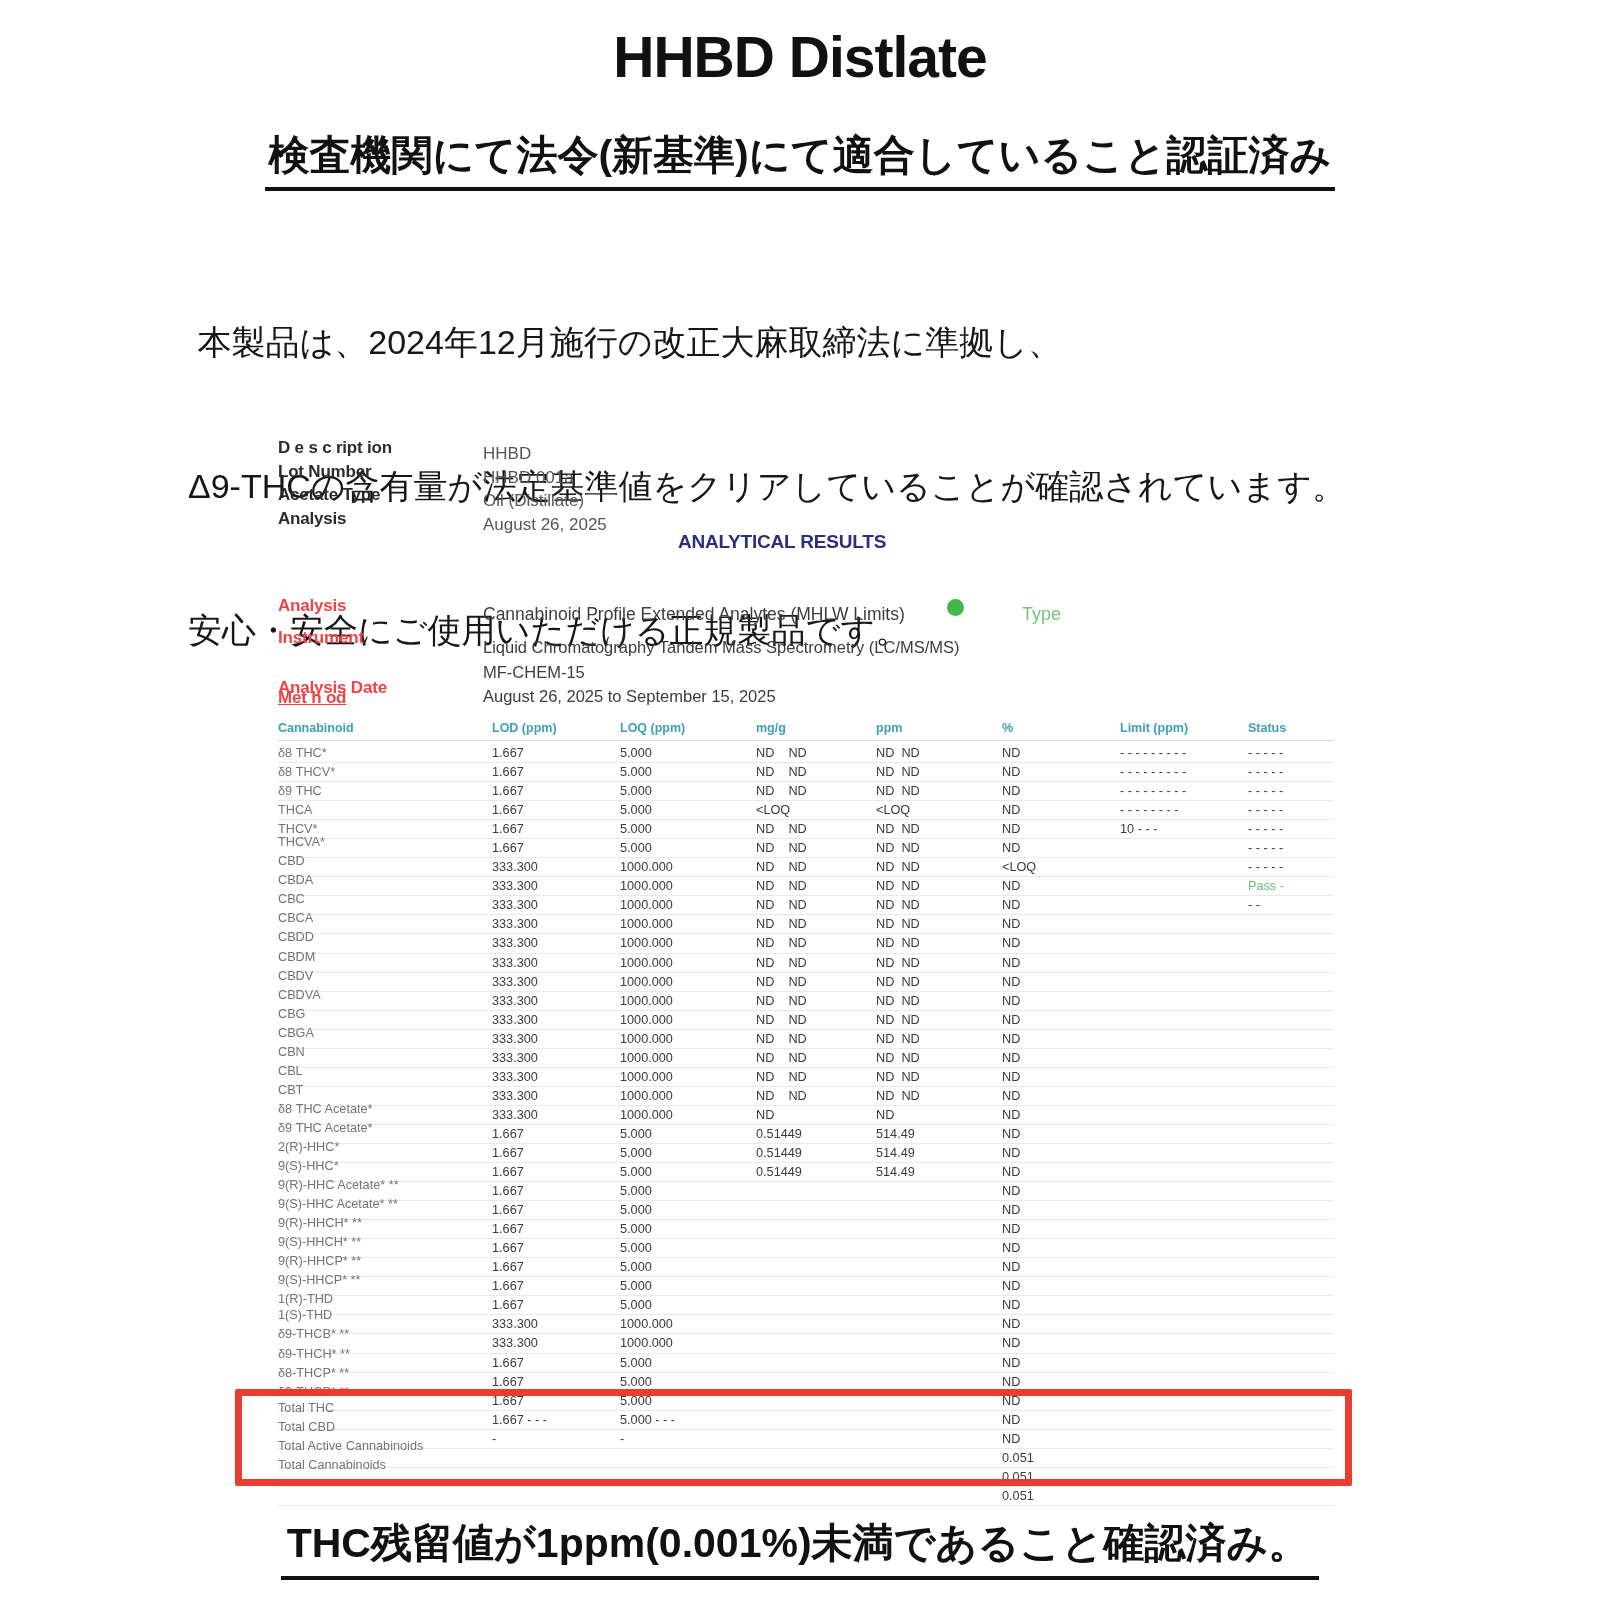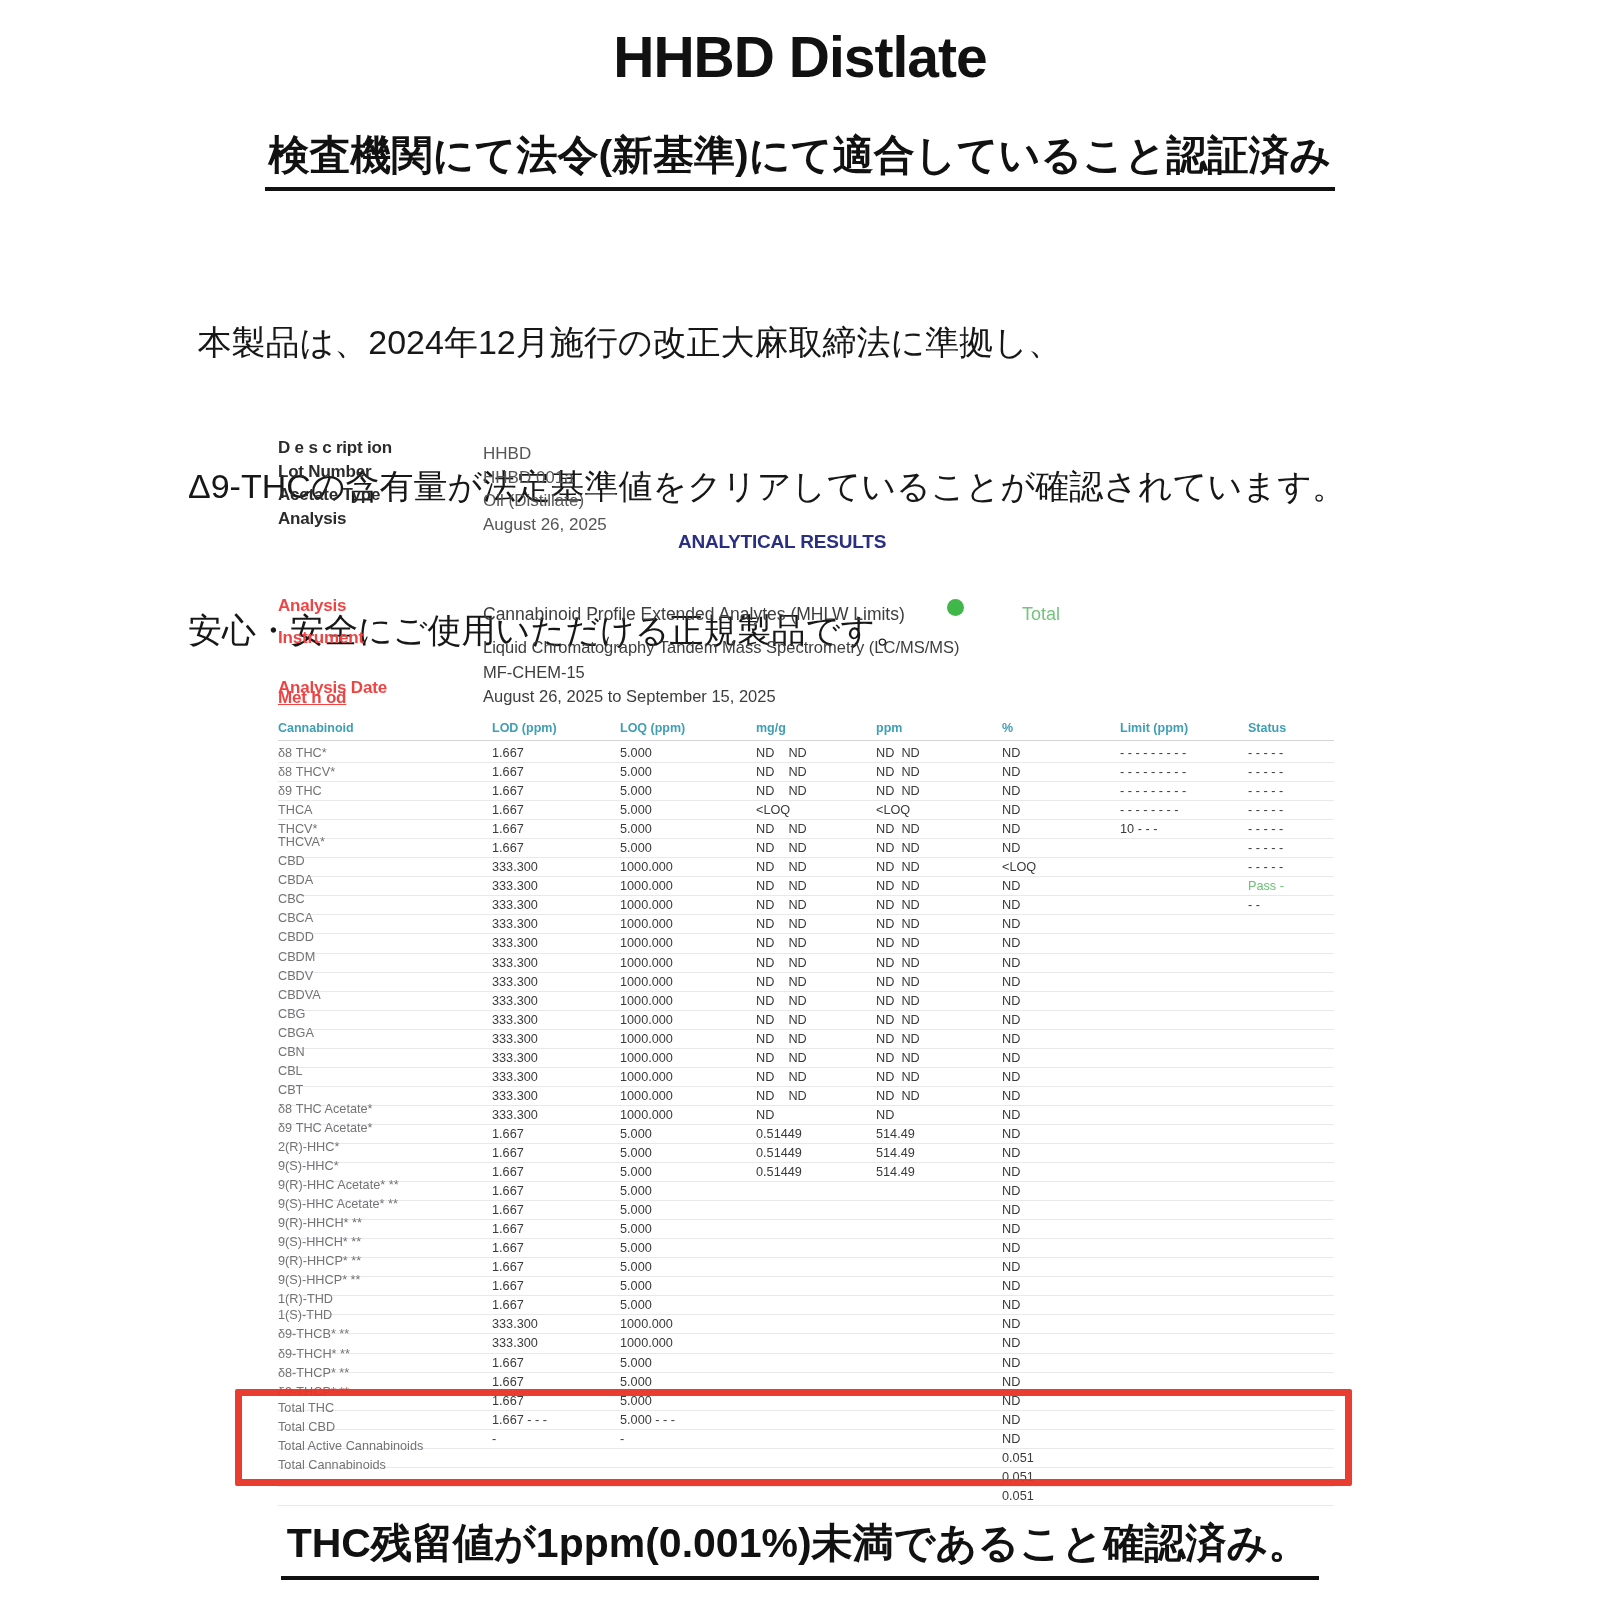--- a/index.html
+++ b/index.html
@@ -95,21 +95,21 @@
   <div>HHBD 001a</div>
   <div>Oil (Distillate)</div>
   <div>August 26, 2025</div>
 </div>
 
 <div class="section-title">ANALYTICAL RESULTS</div>
 
 <div class="an-label" style="top:596px;">Analysis</div>
 <div class="an-value" style="top:604px;">Cannabinoid Profile Extended Analytes (MHLW Limits)</div>
 <div class="green-dot"></div>
-<div class="pass-inline">Total</div>
+<div class="pass-inline">Type</div>
 
 <div class="an-label" style="top:628px;">Instrument</div>
 <div class="an-value meta-value" style="top:638px;">Liquid Chromatography Tandem Mass Spectrometry (LC/MS/MS)</div>
 <div class="an-label" style="top:688px;text-decoration:underline;">Met h od</div>
 <div class="an-value meta-value" style="top:663px;">MF-CHEM-15</div>
 <div class="an-label" style="top:678px;">Analysis Date</div>
 <div class="an-value meta-value" style="top:687px;">August 26, 2025 to September 15, 2025</div>
 
 <div class="thead" id="thead">
     <span>Cannabinoid</span>

